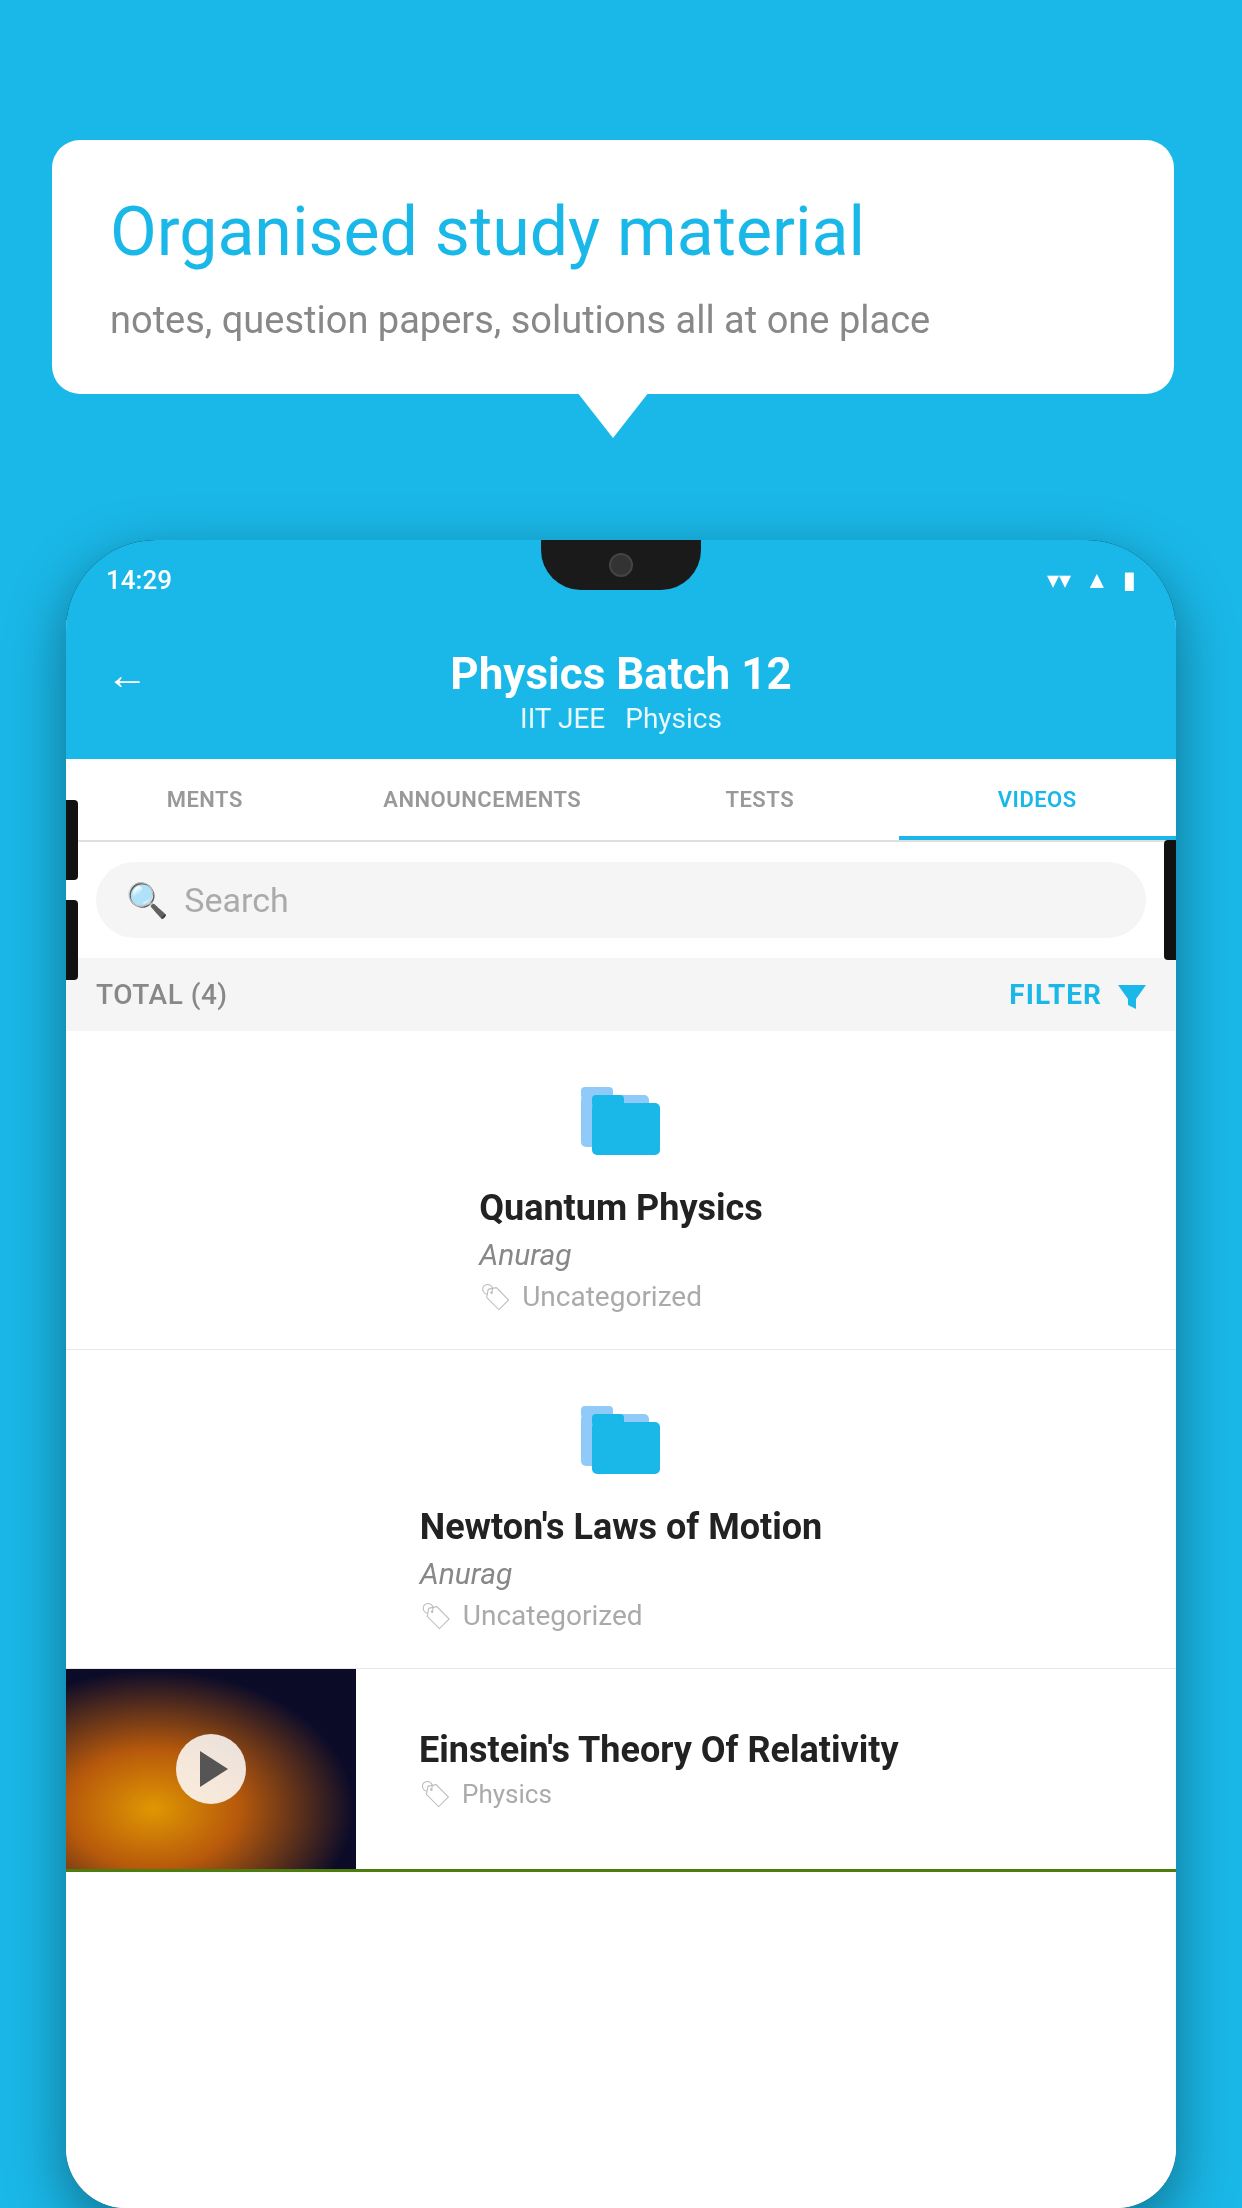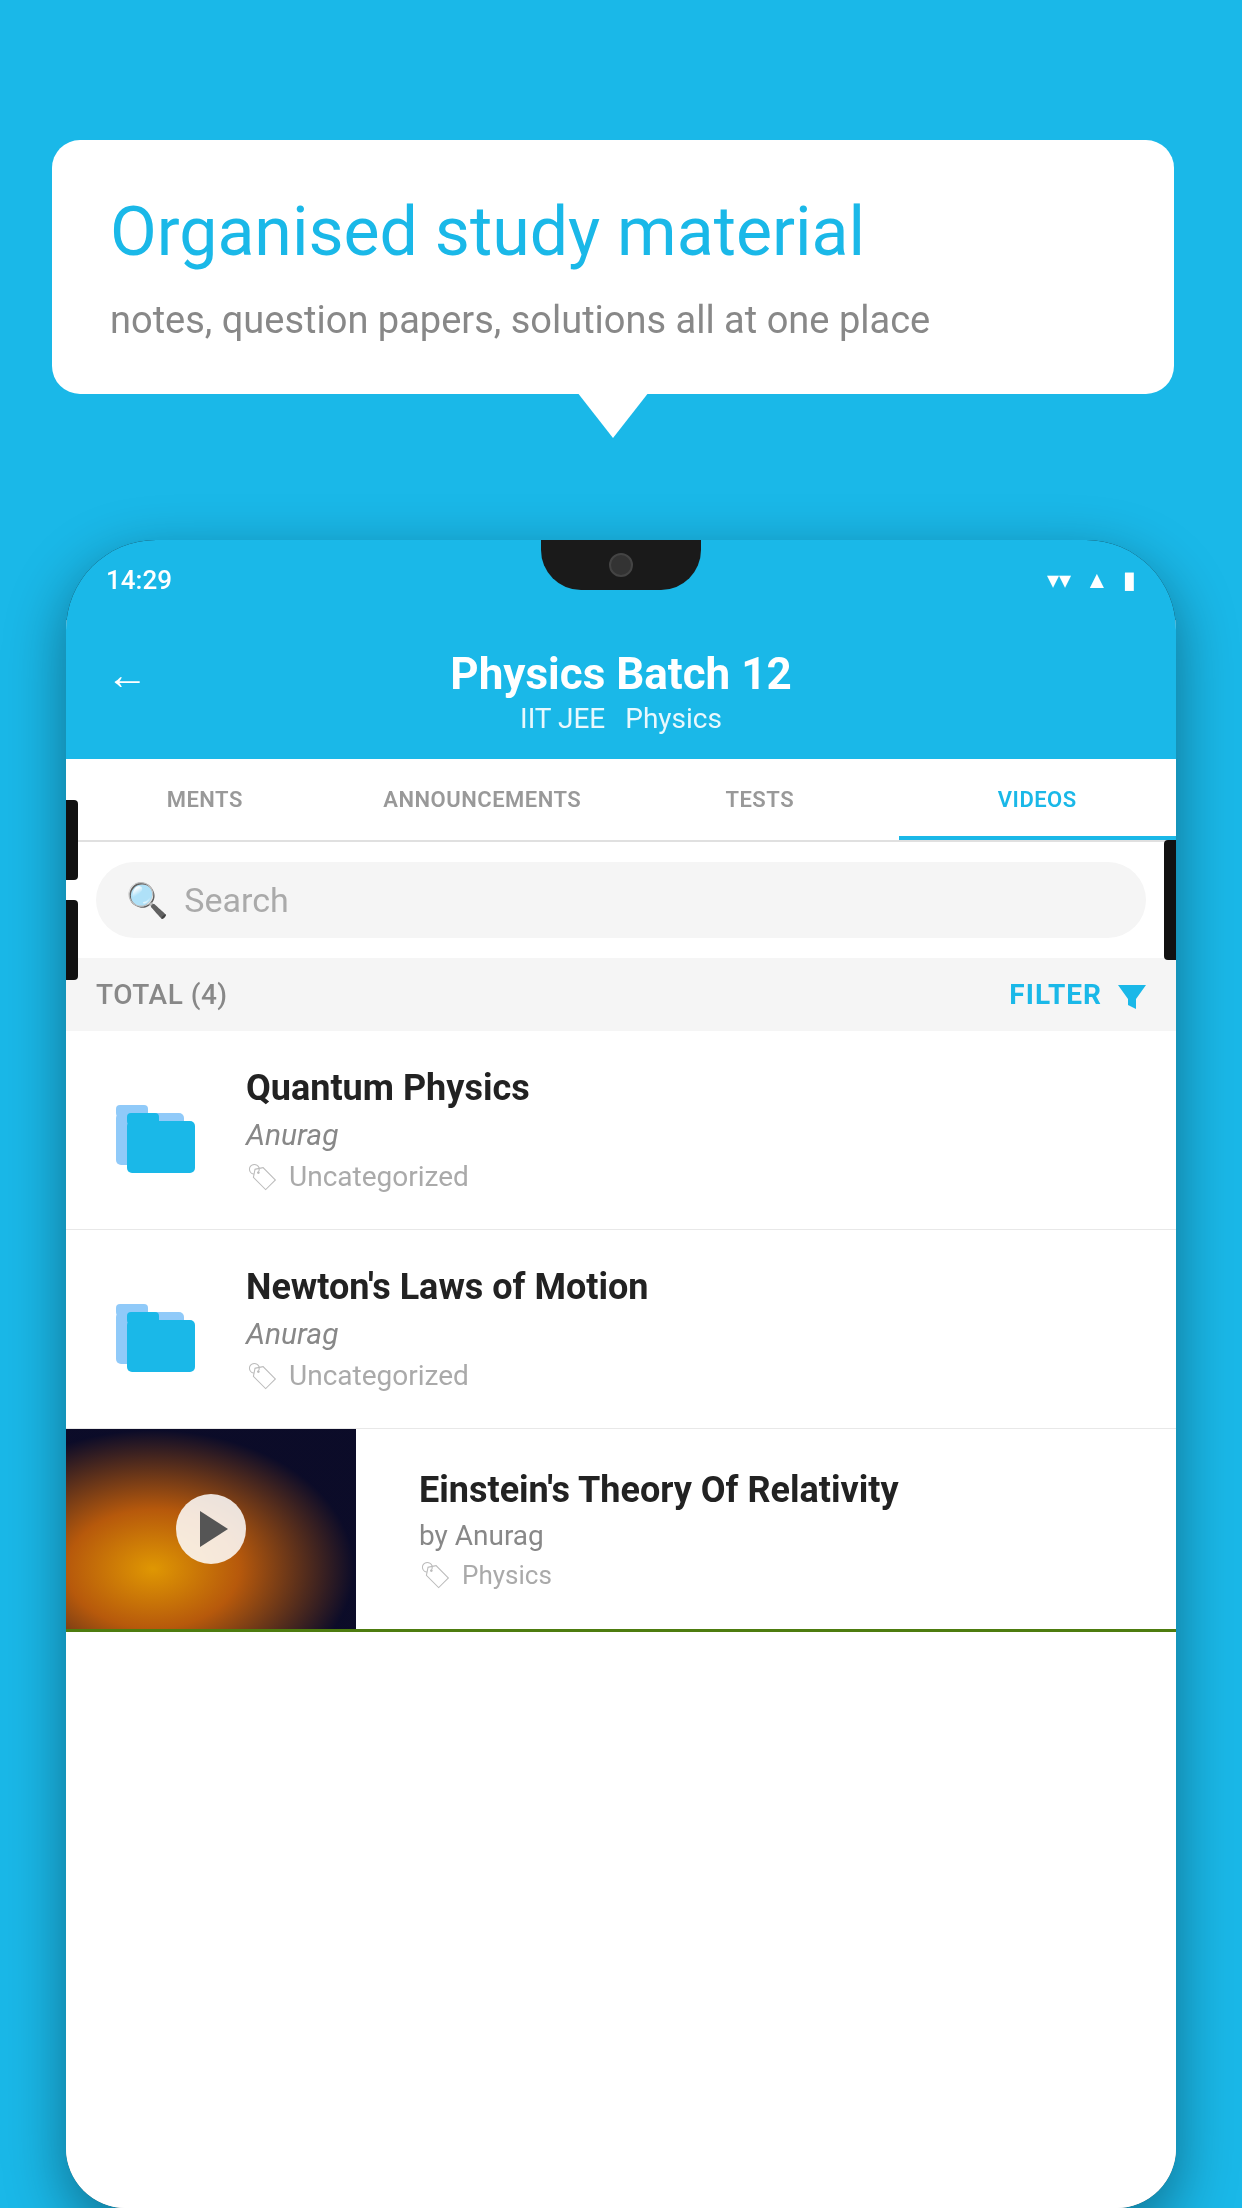--- a/index.html
+++ b/index.html
@@ -254,20 +254,21 @@
       flex: 1;
     }
 
     .video-item {
       display: flex;
       align-items: center;
       padding: 36px 30px;
       border-bottom: 1px solid #e8e8e8;
       cursor: pointer;
       gap: 30px;
+      flex-direction: column;
     }
 
     .video-item-thumb {
       width: 120px;
       height: 90px;
       flex-shrink: 0;
       display: flex;
       align-items: center;
       justify-content: center;
     }
@@ -538,21 +539,20 @@
 
       <div class="video-item-einstein">
         <div class="einstein-thumb">
           <div class="einstein-bg"></div>
           <div class="play-btn">
             <div class="play-triangle"></div>
           </div>
         </div>
         <div class="einstein-info">
           <div class="einstein-title">Einstein's Theory Of Relativity</div>
-          <div class="einstein-author">by Anurag</div>
           <div class="video-tag-row">
             <span class="tag-icon">🏷</span>
             <span class="einstein-tag">Physics</span>
           </div>
         </div>
       </div>
 
     </div>
   </div>
 </div>

